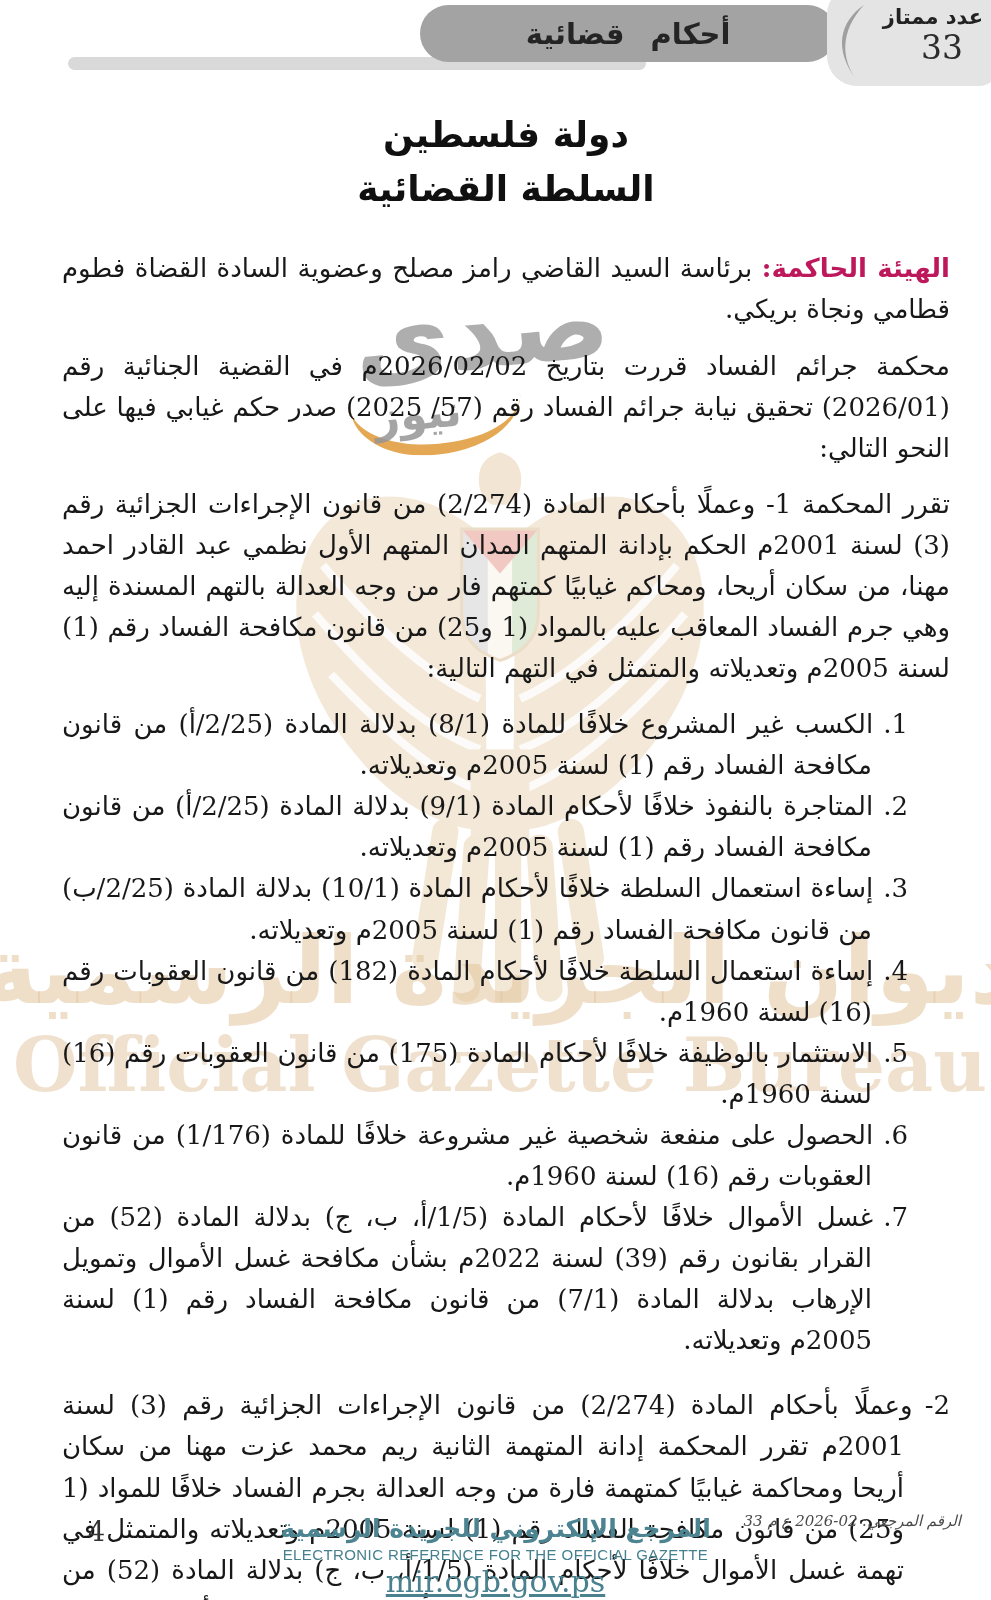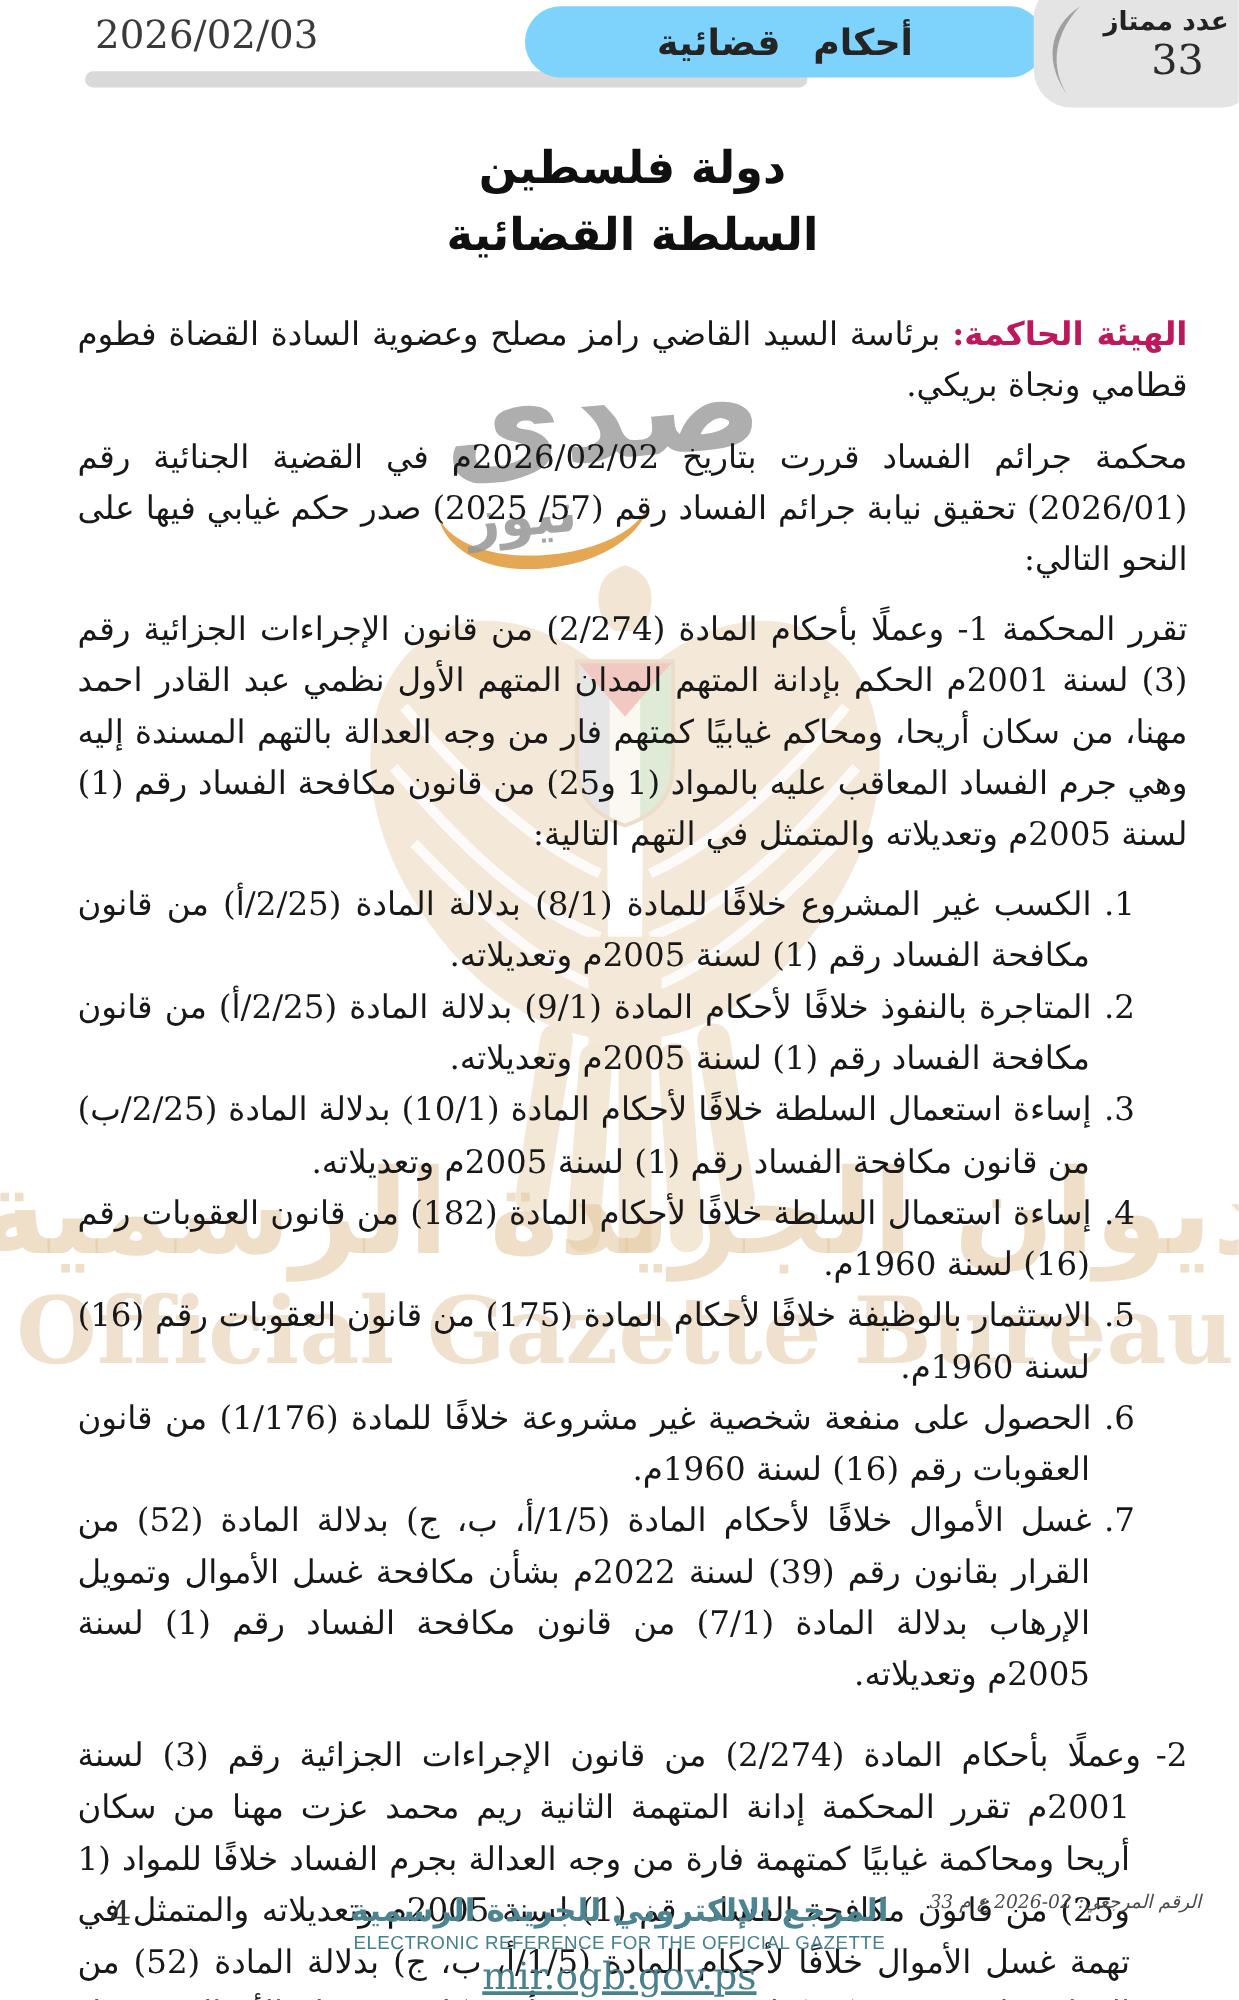--- a/index.html
+++ b/index.html
@@ -28,21 +28,21 @@
               font-family:"DejaVu Serif",serif; font-weight:bold; font-size:74px;
               color:rgba(225,196,157,0.50); }
 
   
   .hdr { position:absolute; top:0; left:0; right:0; height:100px; z-index:2; }
   .hdr-date { position:absolute; top:10px; left:76px; direction:ltr;
               font-size:31px; color:#3a3a3a; }
   .hdr-bar  { position:absolute; top:57px; left:68px; width:578px; height:13px;
               background:#d9d9d9; border-radius:7px; }
   .hdr-pill { position:absolute; top:5px; left:420px; width:416px; height:57px;
-              background:#7dd3fc; border-radius:30px; display:flex; align-items:center;
+              background:#a3a3a3; border-radius:30px; display:flex; align-items:center;
               justify-content:center; font-weight:bold; font-size:29px; color:#242424;
               word-spacing:16px; }
   .hdr-badge { position:absolute; top:-12px; right:-8px; width:172px; height:98px;
                background:#e4e4e4; border-radius:26px 0 20px 30px; }
   .badge-crescent { position:absolute; left:2px; bottom:4px; }
   .badge-label { padding:18px 16px 0 0; text-align:right; font-weight:bold;
                  font-size:21px; color:#222; line-height:1; }
   .badge-num { padding:4px 36px 0 0; text-align:right; font-size:33px; color:#2c2c2c;
                line-height:1; }
 
@@ -122,21 +122,20 @@
       <rect x="247" y="92" width="26" height="140" fill="#dfead7"></rect>
       <path d="M197 92 h76 l-38 44 Z" fill="#f2c8c2"></path>
     </g>
     <path d="M197 92 h76 v82 q0 36 -38 48 q-38 -12 -38 -48 Z" fill="none" stroke="#ecddc8" stroke-width="3"></path>
   </svg>
 
   <div class="wm wm-gz-ar">ديوان الجريدة الرسمية</div>
   <div class="wm wm-gz-en">Official Gazette Bureau</div>
 
   <div class="hdr">
-    <div class="hdr-date">2026/02/03</div>
     <div class="hdr-bar"></div>
     <div class="hdr-pill">أحكام قضائية</div>
     <div class="hdr-badge">
       <svg class="badge-crescent" width="40" height="80" viewBox="0 0 40 80" xmlns="http://www.w3.org/2000/svg">
         <path d="M35 3 C10 20 5 48 27 77 C13 58 10 30 35 3 Z" fill="#9f9f9f"></path>
       </svg>
       <div class="badge-label">عدد ممتاز</div>
       <div class="badge-num">33</div>
     </div>
   </div>

